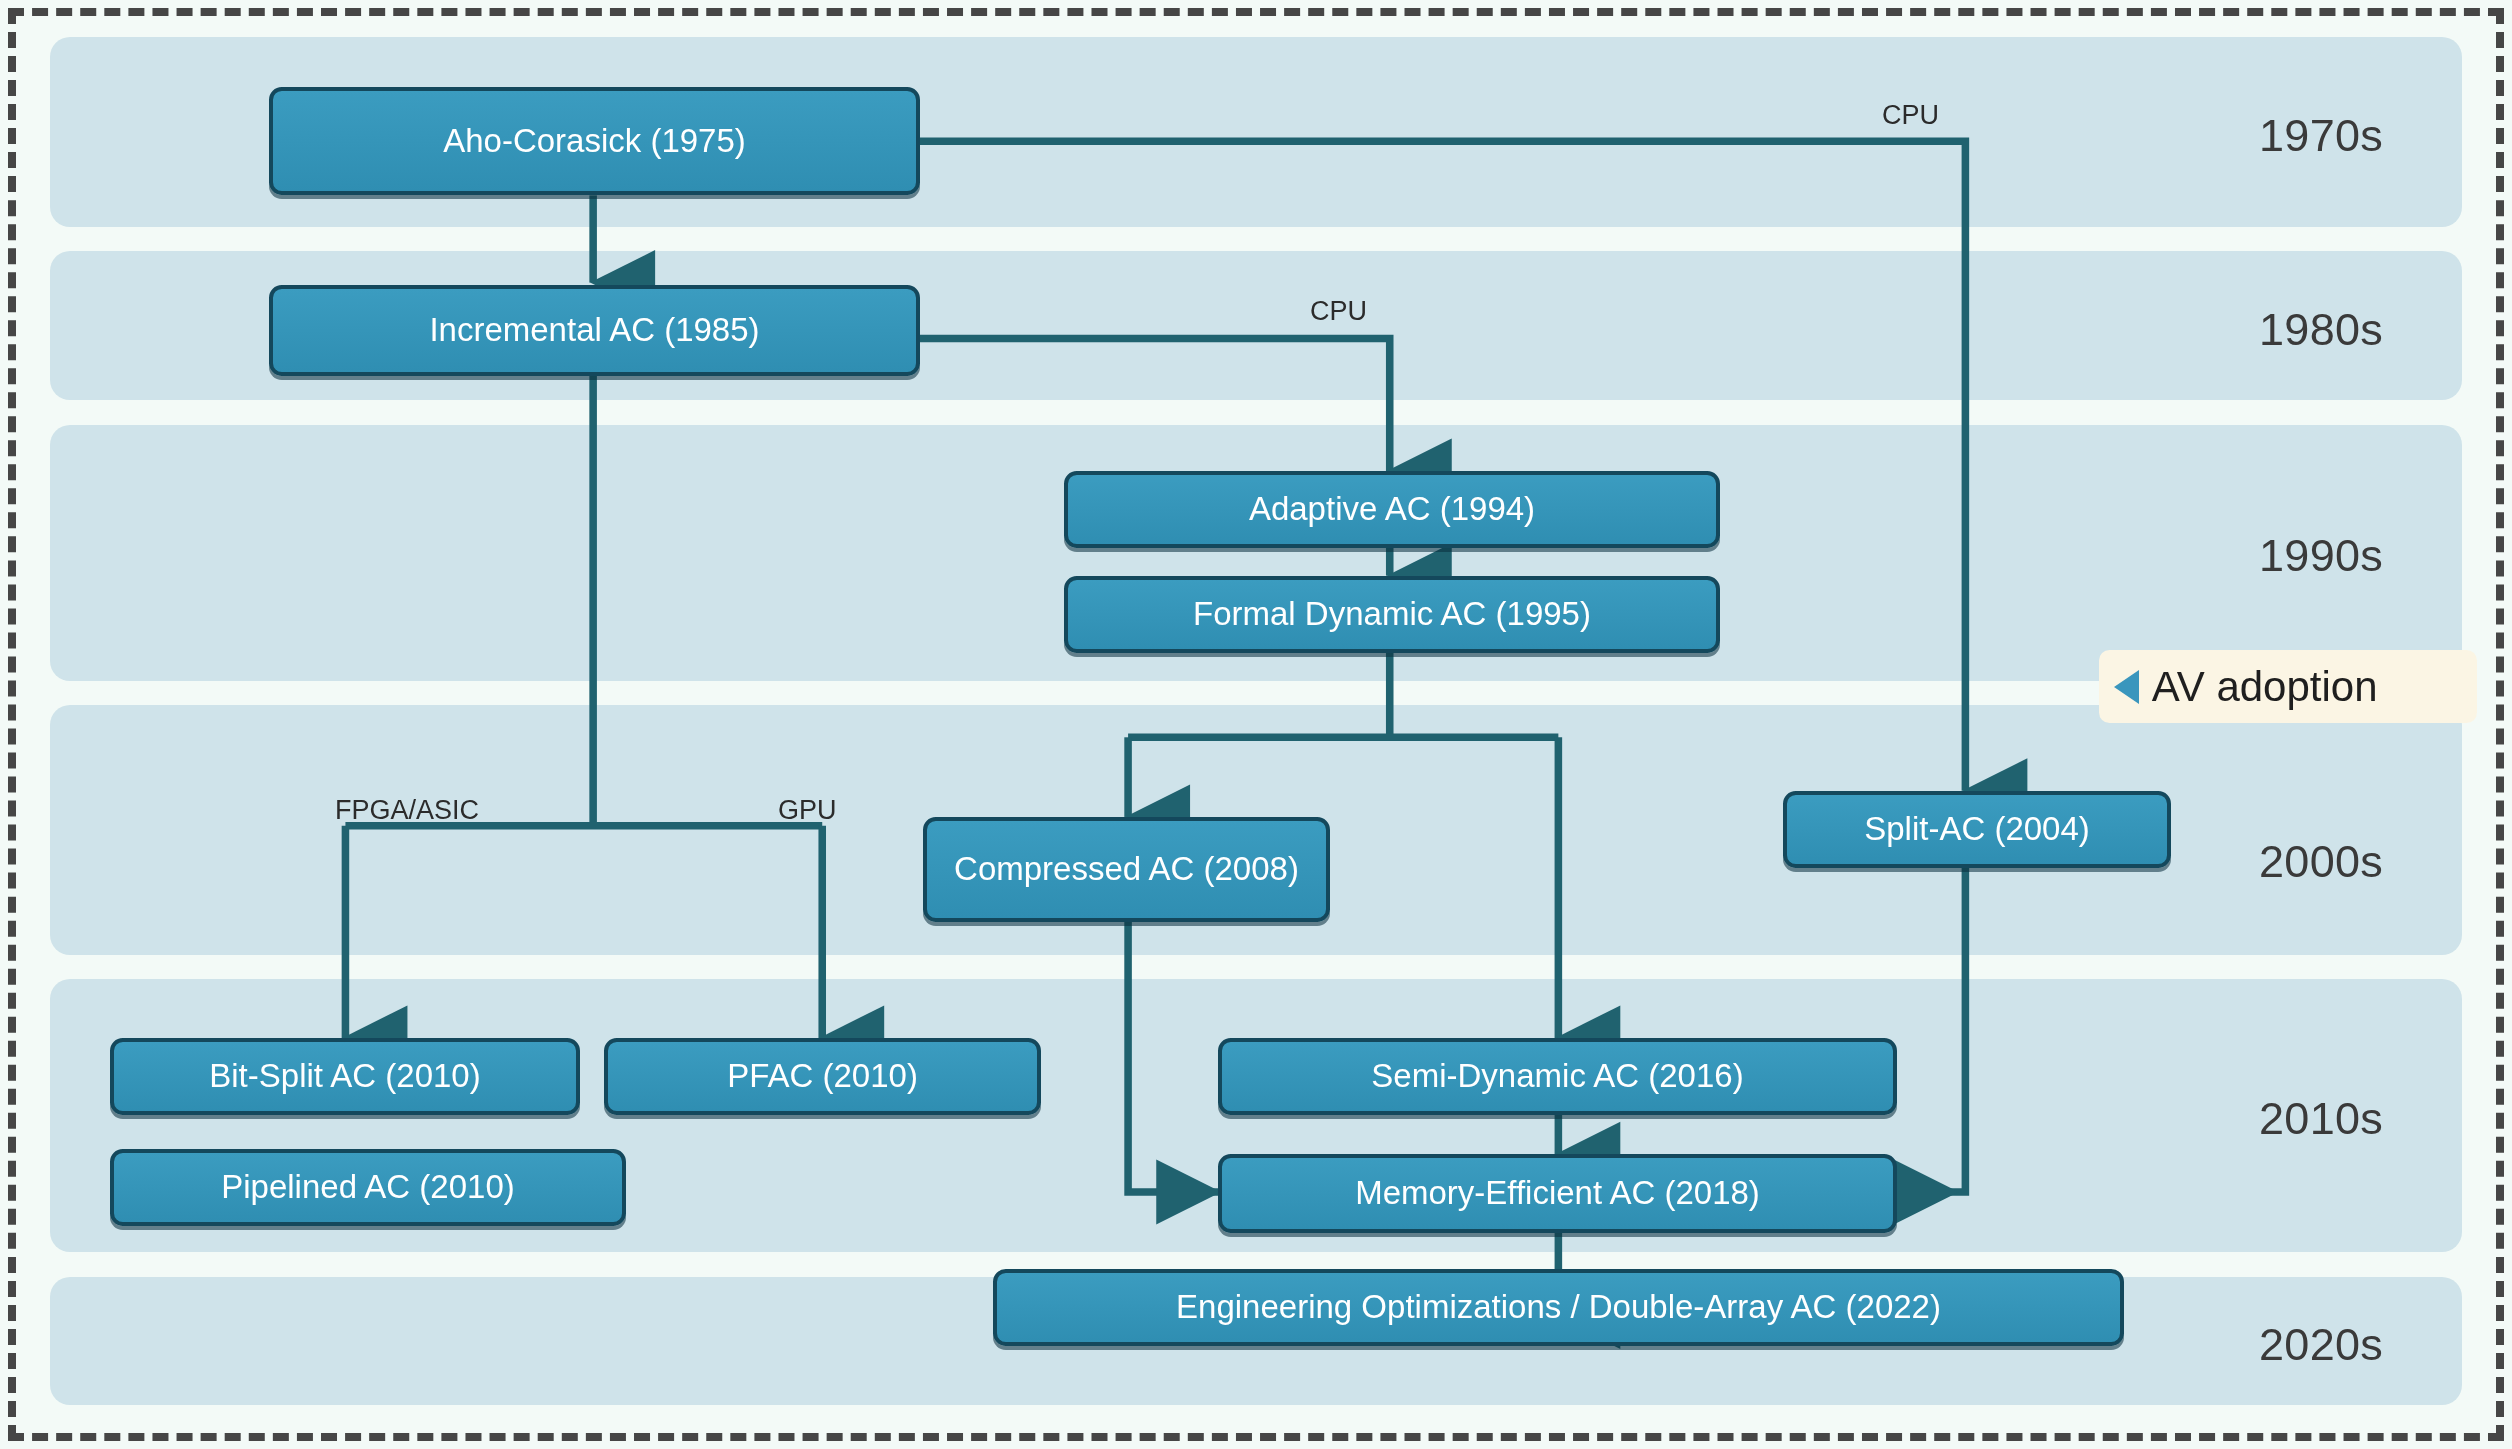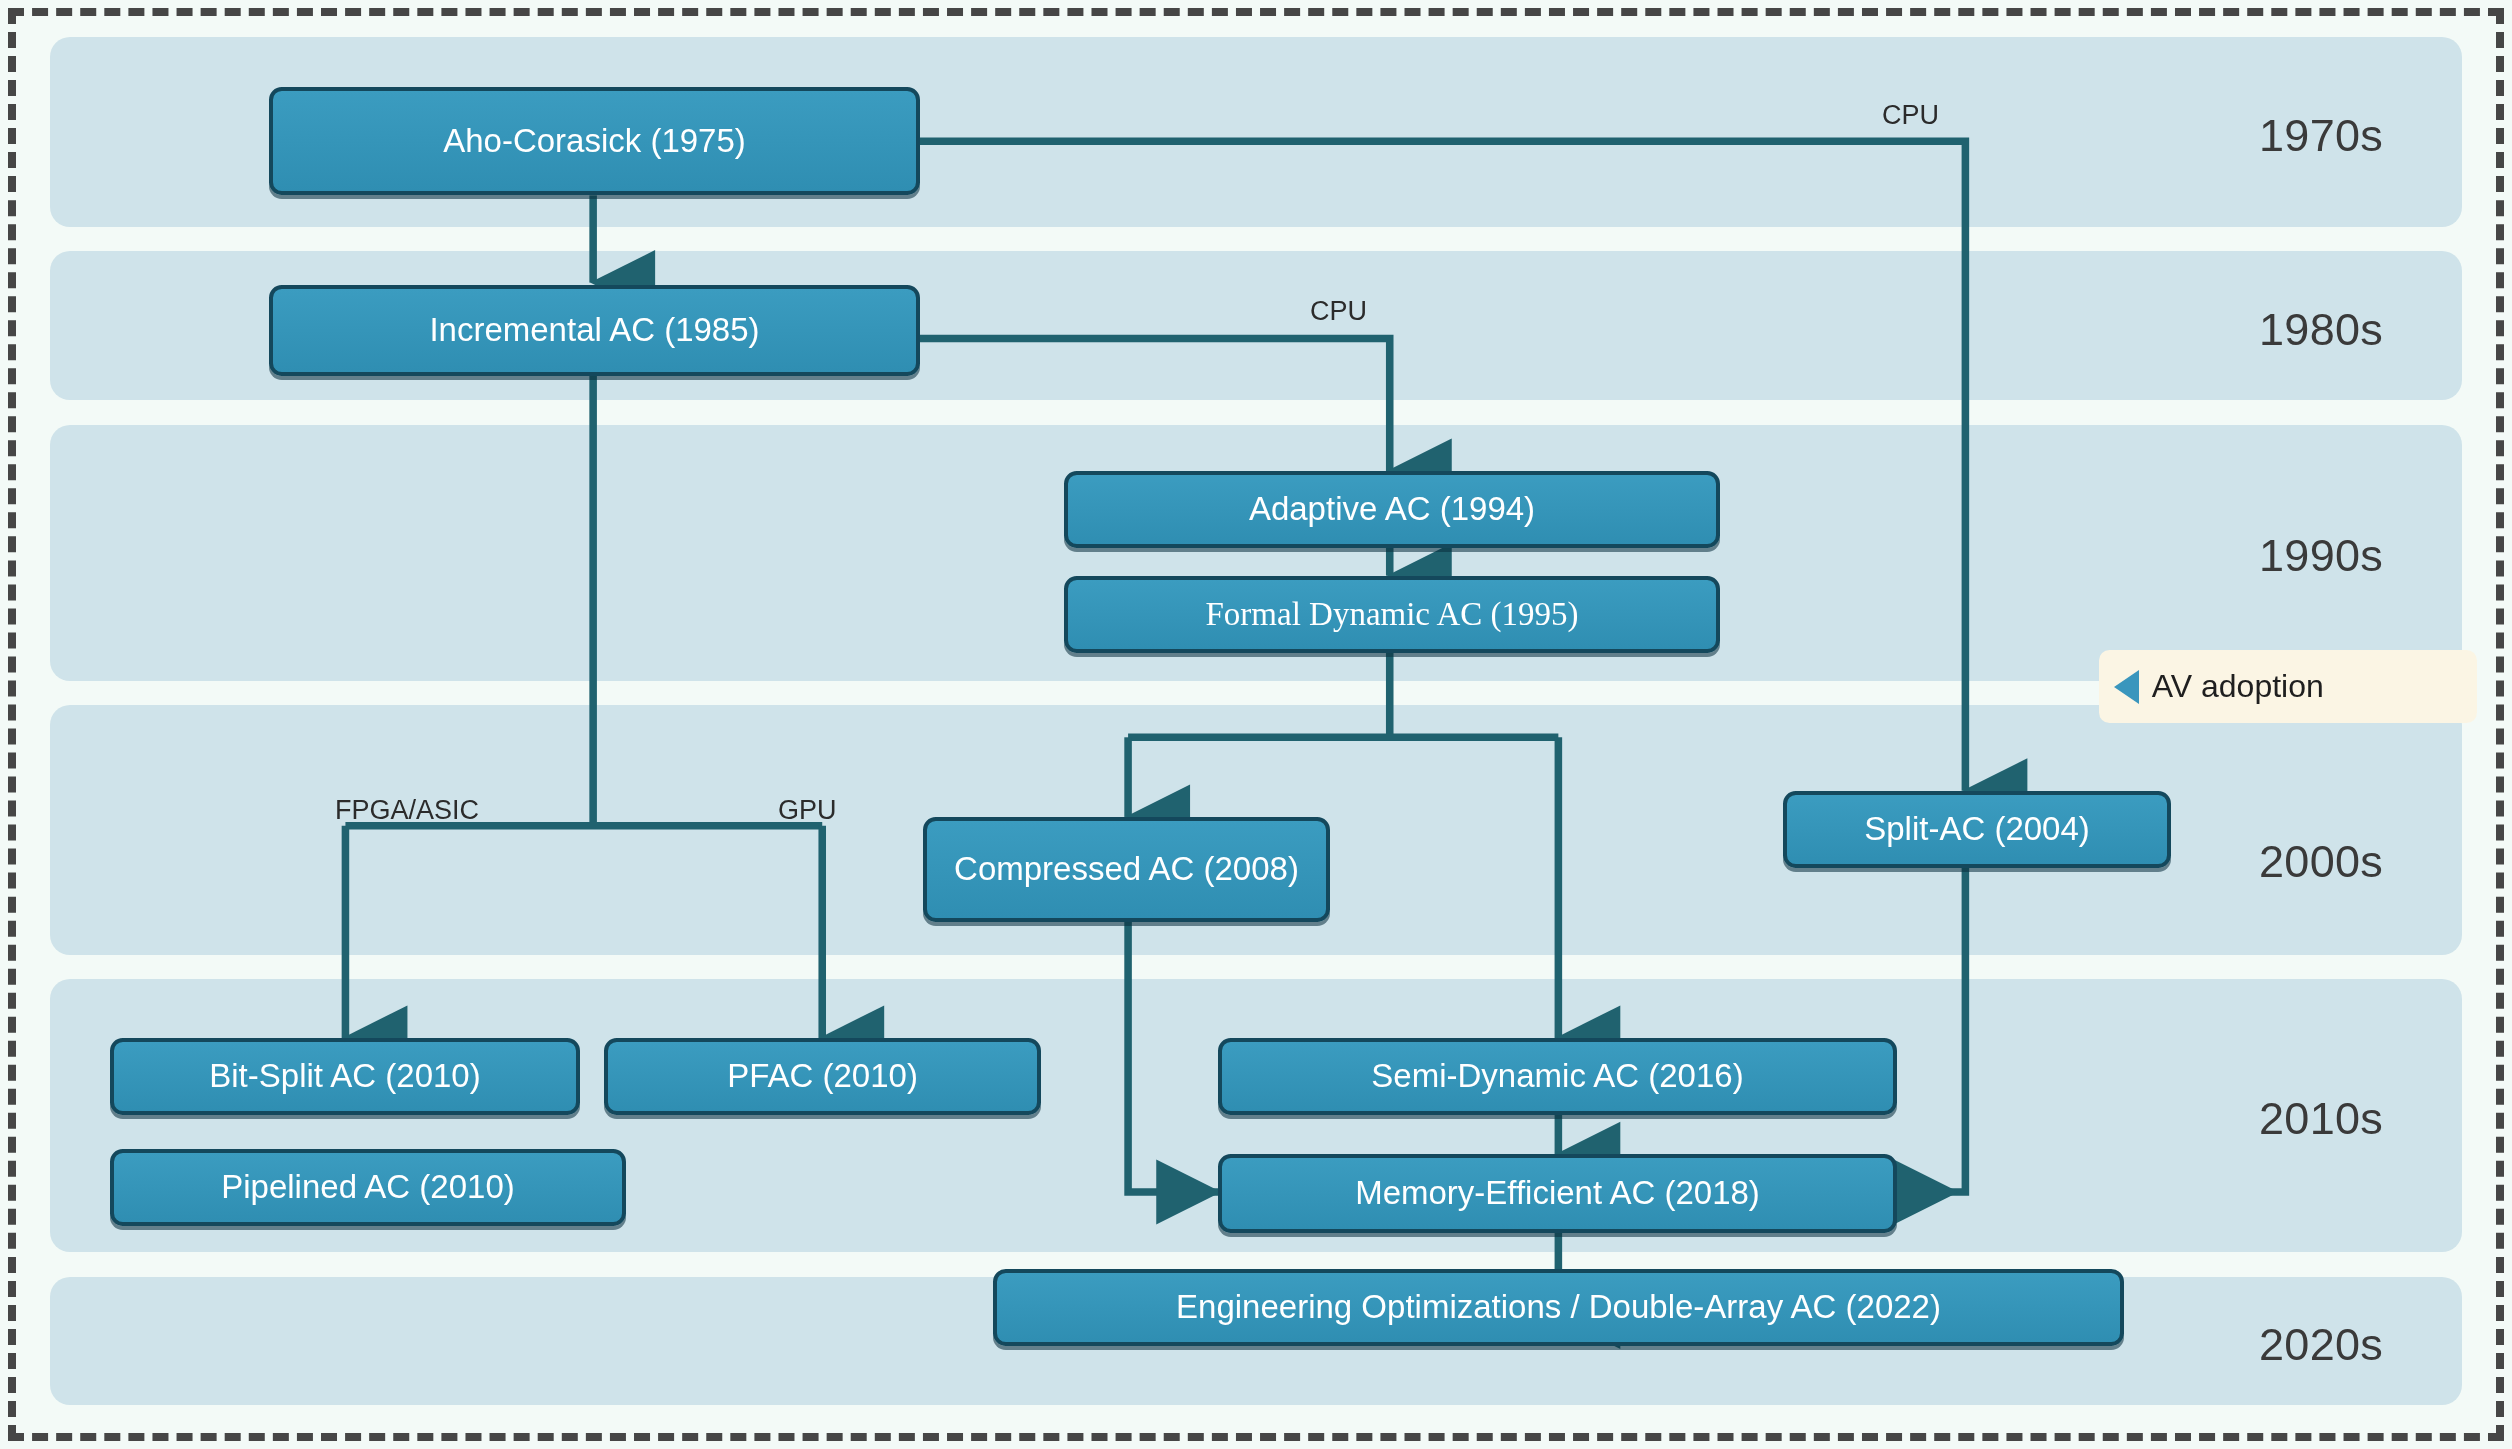--- a/index.html
+++ b/index.html
@@ -59,21 +59,21 @@
   }
   .badge{
     position:absolute;
     background:#fbf5e4;
     border-radius:10.5px;
     display:flex;
     align-items:center;
     gap:12.8px;
     padding:9.3px 20px 9.3px 15px;
     box-sizing:border-box;
-    font-size:32px;
+    font-size:42px;
     color:#1f1f1f;
     white-space:nowrap;
     font-family:"Liberation Sans", sans-serif;
   }
   .badge .tri{
     width:0;height:0;
     border-top:17.4px solid transparent;
     border-bottom:17.4px solid transparent;
     border-right:25.6px solid #3a96bd;
     flex:0 0 auto;
@@ -156,21 +156,21 @@
   </div>
 
   <div class="node" style="left:269px;top:285px;width:651px;height:91px;">
     <span>Incremental AC (1985)</span>
   </div>
 
   <div class="node" style="left:1064px;top:471px;width:656px;height:77px;">
     <span>Adaptive AC (1994)</span>
   </div>
 
-  <div class="node" style="left:1064px;top:576px;width:656px;height:77px;font-family:Liberation Serif, serif;">
+  <div class="node" style="left:1064px;top:576px;width:656px;height:77px;">
     <span>Formal Dynamic AC (1995)</span>
   </div>
 
   <div class="node" style="left:923px;top:817px;width:407px;height:105px;">
     <span>Compressed AC (2008)</span>
   </div>
 
   <div class="node" style="left:1768px;top:791px;width:388px;height:77px;margin-left:15px;">
     <span>Split-AC (2004)</span>
   </div>

